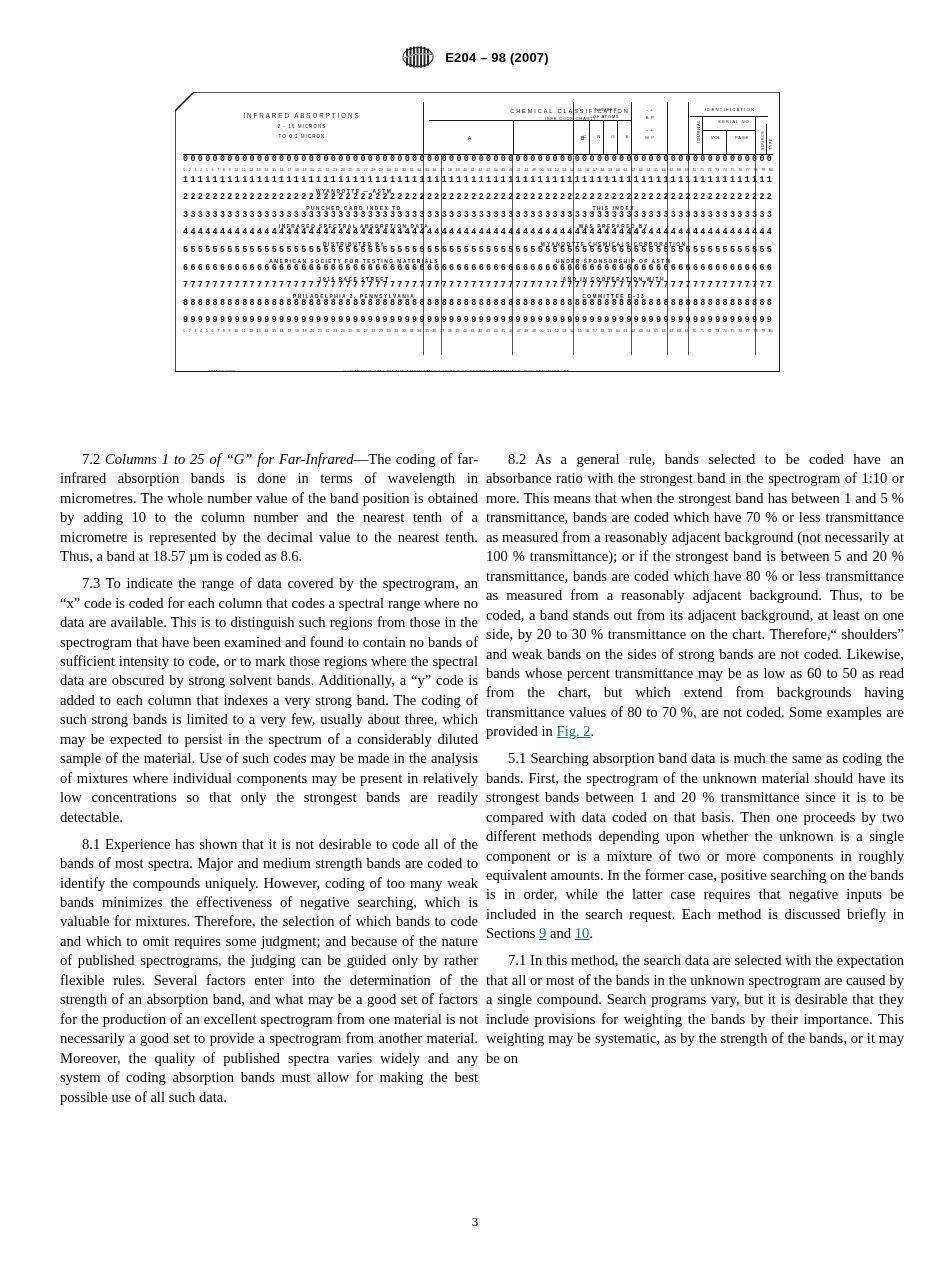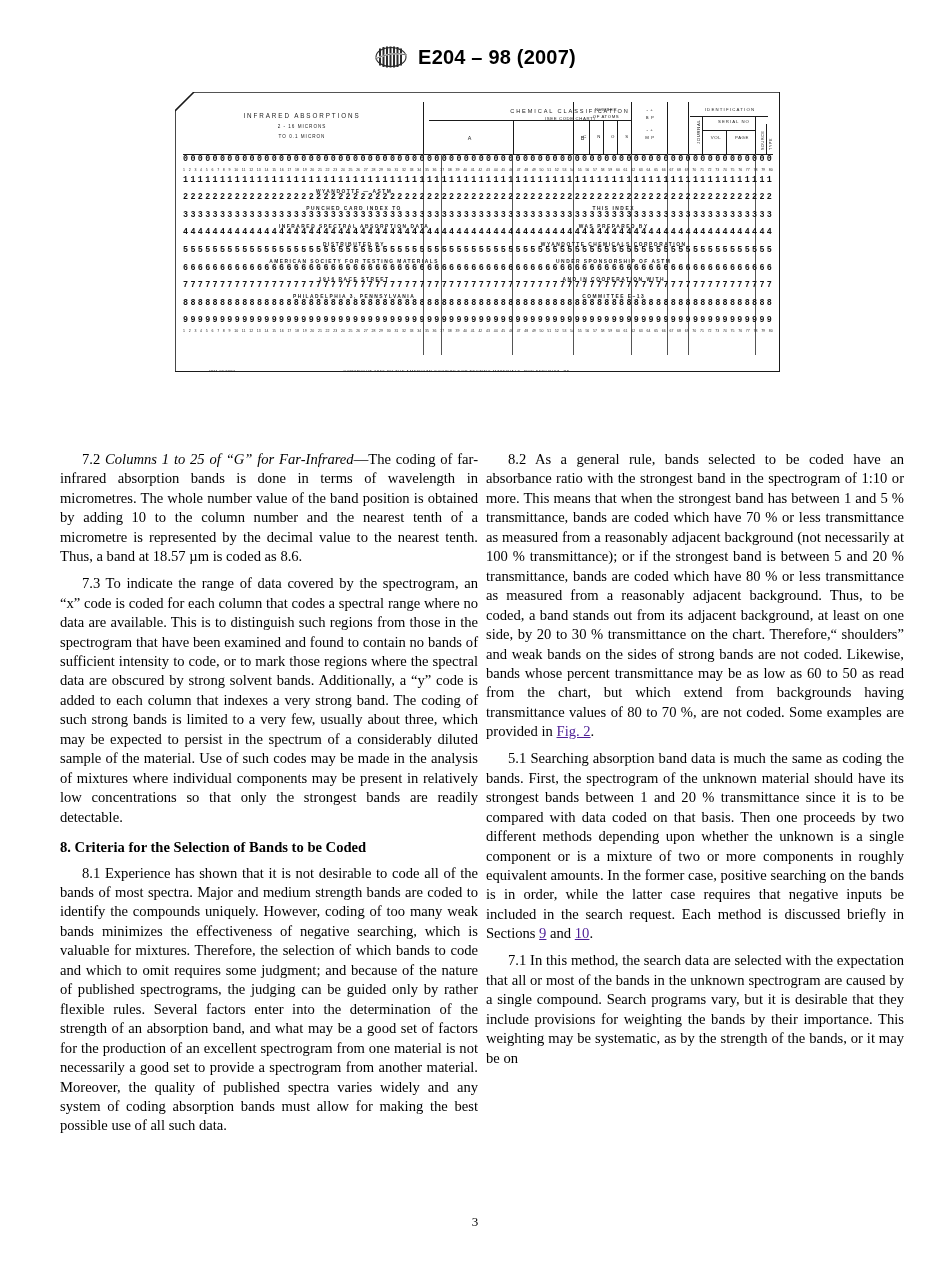--- a/index.html
+++ b/index.html
@@ -13,21 +13,21 @@
   }
 
   
   .page-header{
     position:absolute; top:44px; left:0; width:950px;
     display:flex; align-items:center; justify-content:center; gap:10px;
   }
   .astm-logo{ width:34px; height:26px; display:block; }
   .doc-title{
     font-family:"Liberation Sans", sans-serif;
-    font-weight:bold; font-size:20px; letter-spacing:.2px;
+    font-weight:bold; font-size:13px; letter-spacing:.2px;
   }
 
   
   .figure-wrap{
     position:absolute; top:92px; left:175px; width:605px;
   }
   .card{
     position:relative;
     width:605px; height:280px;
     background:#ffffff;
@@ -127,21 +127,21 @@
   }
   .col.left{ left:60px; }
   .col.right{ left:486px; }
   p.para{ margin:0 0 7.5px 0; text-indent:22px; }
   h3.sec{
     font-family:"Liberation Serif", serif;
     font-weight:bold; font-size:14.6px;
     margin:11px 0 6px 0; text-align:left; text-indent:0;
   }
   .it{ font-style:italic; }
-  .lnk{ color:#4c1d95; }
+  .lnk{ color:#0f766e; }
   sup{ font-size:9.5px; vertical-align:super; line-height:0; }
 
   .page-number{
     position:absolute; top:1214px; left:0; width:950px;
     text-align:center; font-size:13px;
   }
 </style>
 </head>
 <body>
 
@@ -1247,21 +1247,20 @@
   <p class="para">
     <span>7.2</span>
     <span class="it">Columns 1 to 25 of “G” for Far-Infrared</span><span>—The coding of far-infrared absorption bands is done in terms of wavelength in micrometres. The whole number value of the band position is obtained by adding 10 to the column number and the nearest tenth of a micrometre is represented by the decimal value to the nearest tenth. Thus, a band at 18.57 µm is coded as 8.6.</span>
   </p>
 
   <p class="para">
     <span>7.3</span>
     <span>To indicate the range of data covered by the spectrogram, an “x” code is coded for each column that codes a spectral range where no data are available. This is to distinguish such regions from those in the spectrogram that have been examined and found to contain no bands of sufficient intensity to code, or to mark those regions where the spectral data are obscured by strong solvent bands. Additionally, a “y” code is added to each column that indexes a very strong band. The coding of such strong bands is limited to a very few, usually about three, which may be expected to persist in the spectrum of a considerably diluted sample of the material. Use of such codes may be made in the analysis of mixtures where individual components may be present in relatively low concentrations so that only the strongest bands are readily detectable.</span>
   </p>
 
-  <h3 class="sec">8.  Criteria for the Selection of Bands to be Coded</h3>
 
   <p class="para">
     <span>8.1</span>
     <span>Experience has shown that it is not desirable to code all of the bands of most spectra. Major and medium strength bands are coded to identify the compounds uniquely. However, coding of too many weak bands minimizes the effectiveness of negative searching, which is valuable for mixtures. Therefore, the selection of which bands to code and which to omit requires some judgment; and because of the nature of published spectrograms, the judging can be guided only by rather flexible rules. Several factors enter into the determination of the strength of an absorption band, and what may be a good set of factors for the production of an excellent spectrogram from one material is not necessarily a good set to provide a spectrogram from another material. Moreover, the quality of published spectra varies widely and any system of coding absorption bands must allow for making the best possible use of all such data.</span>
   </p>
 </div>
 
 <div class="col right">
 
   <p class="para">

